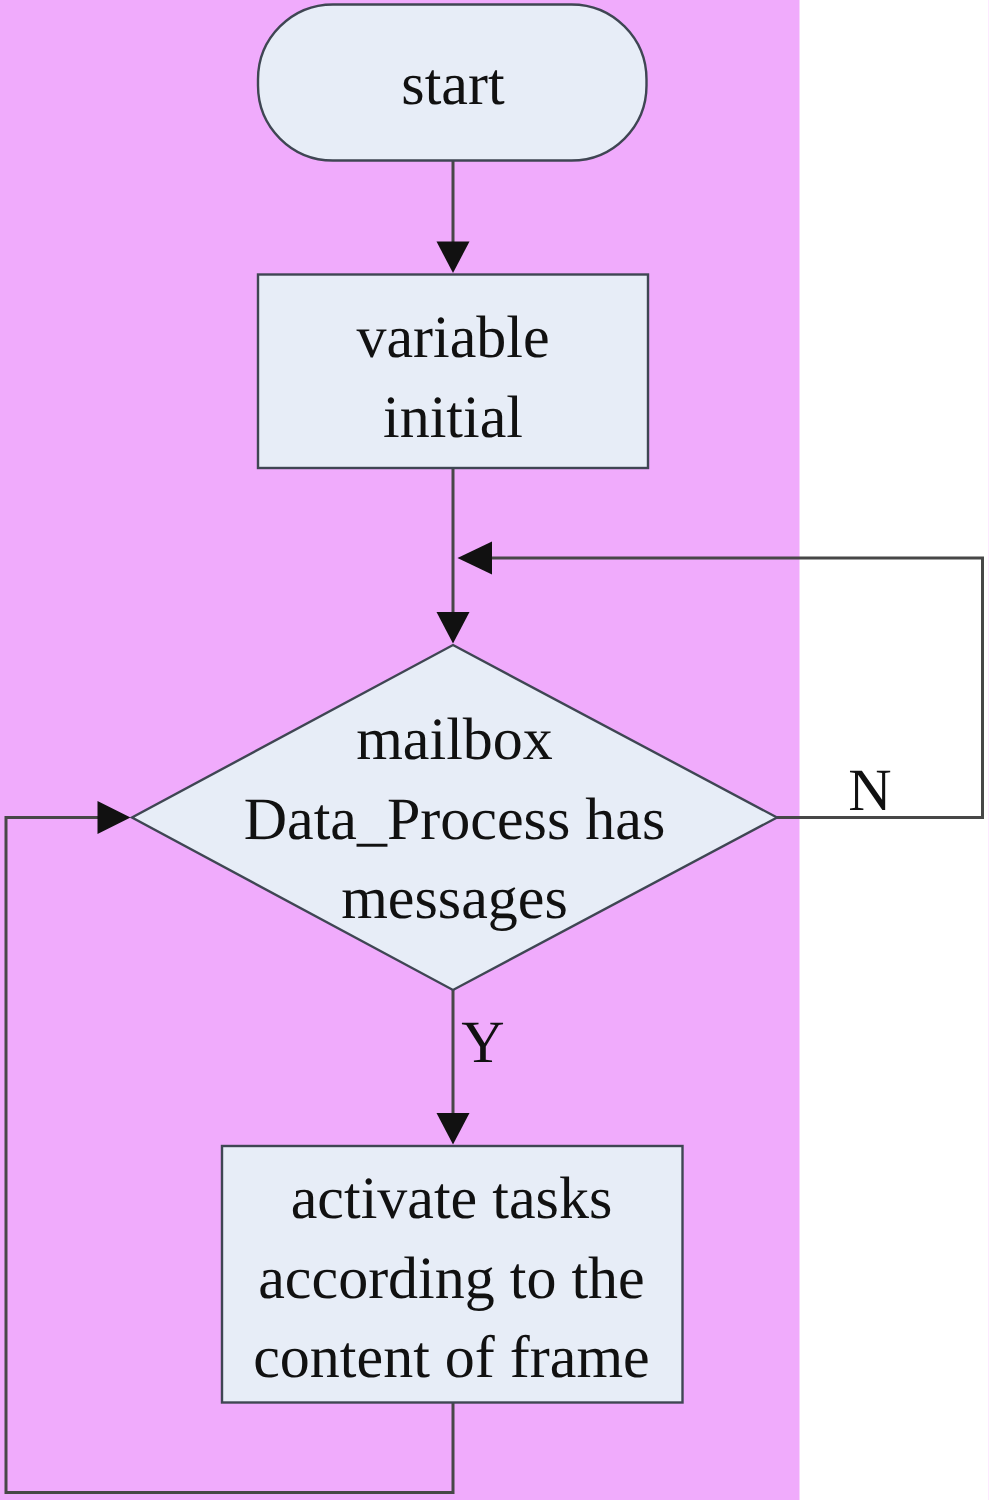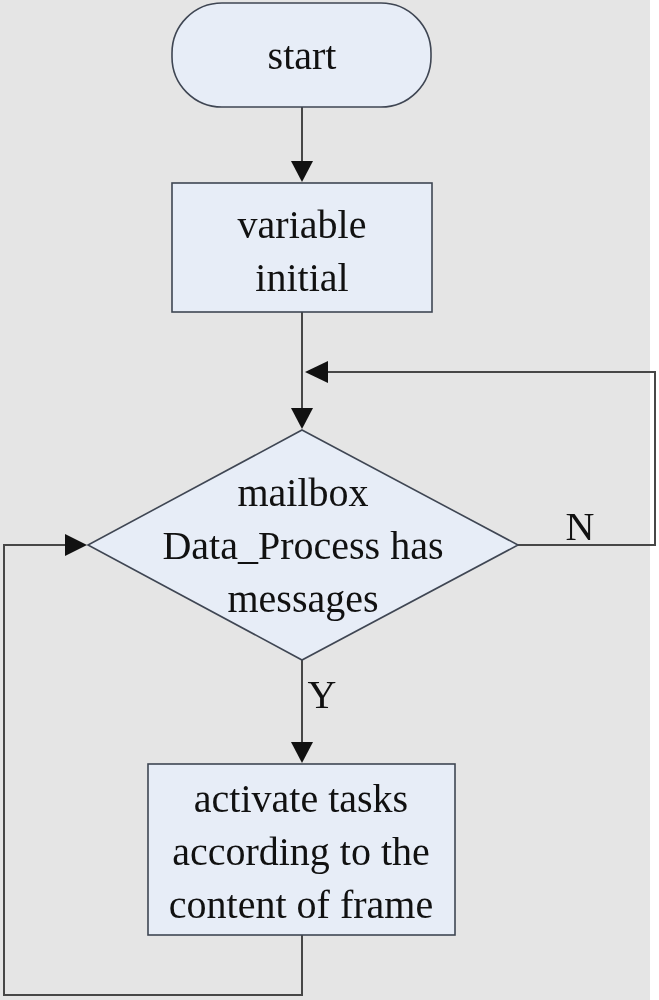--- a/index.html
+++ b/index.html
@@ -2,23 +2,23 @@
 <html><head>
 <meta charset="utf-8">
 <style>
   html, body {
     margin: 0;
     padding: 0;
     background: #ffffff;
   }
   .canvas {
     position: relative;
-    width: 650px;
+    width: 533px;
     height: 1000px;
-    background: #e5e5e5;
+    background: #f0abfc;
     font-family: "Liberation Serif", serif;
   }
   svg { display: block; }
   .node-shape {
     fill: #e7edf7;
     stroke: #3f4653;
     stroke-width: 1.6;
   }
   .connector {
     fill: none;

